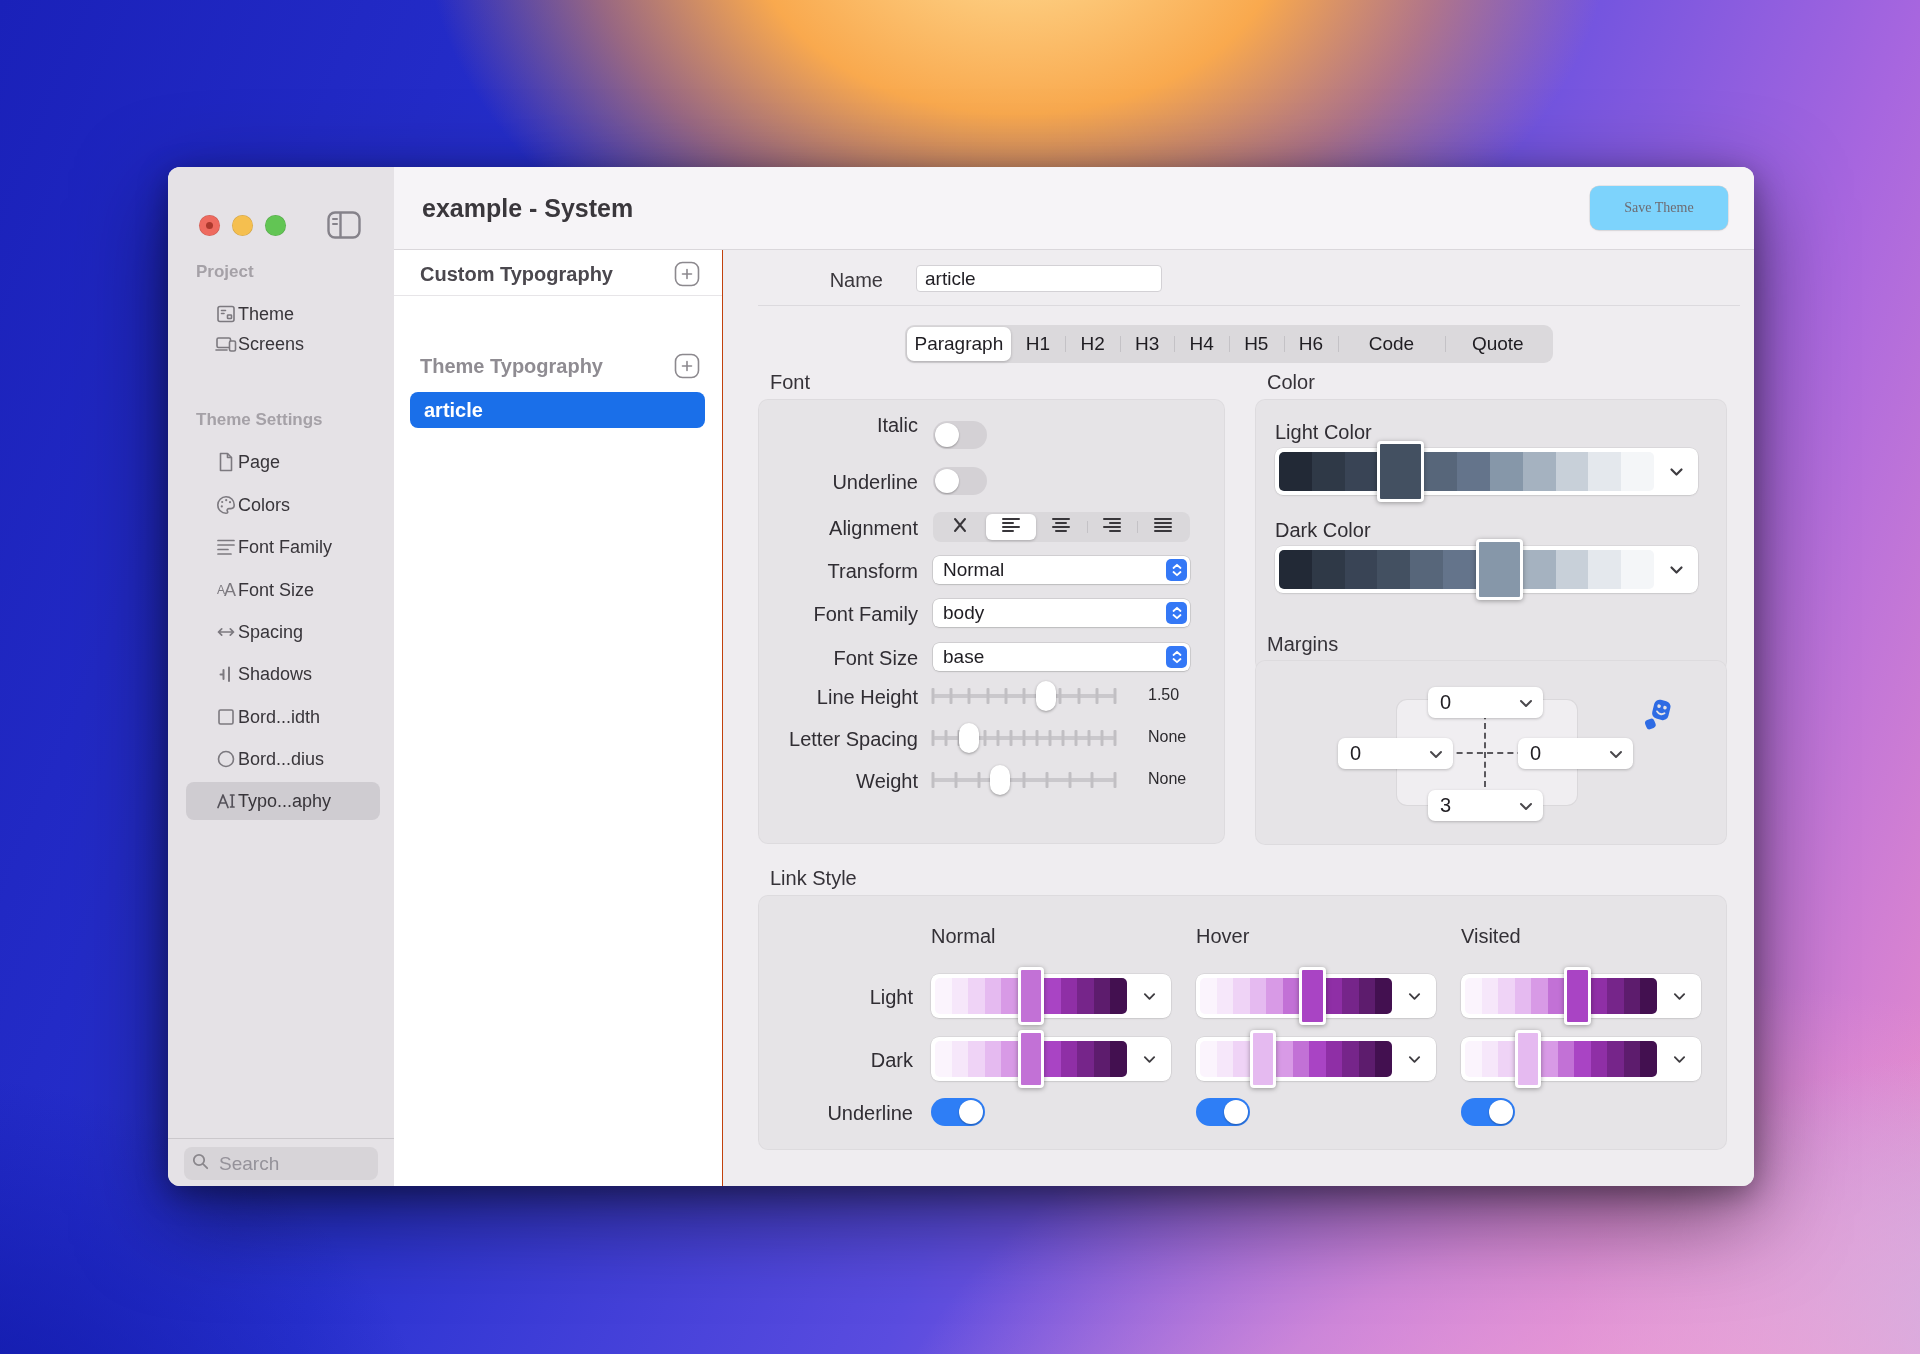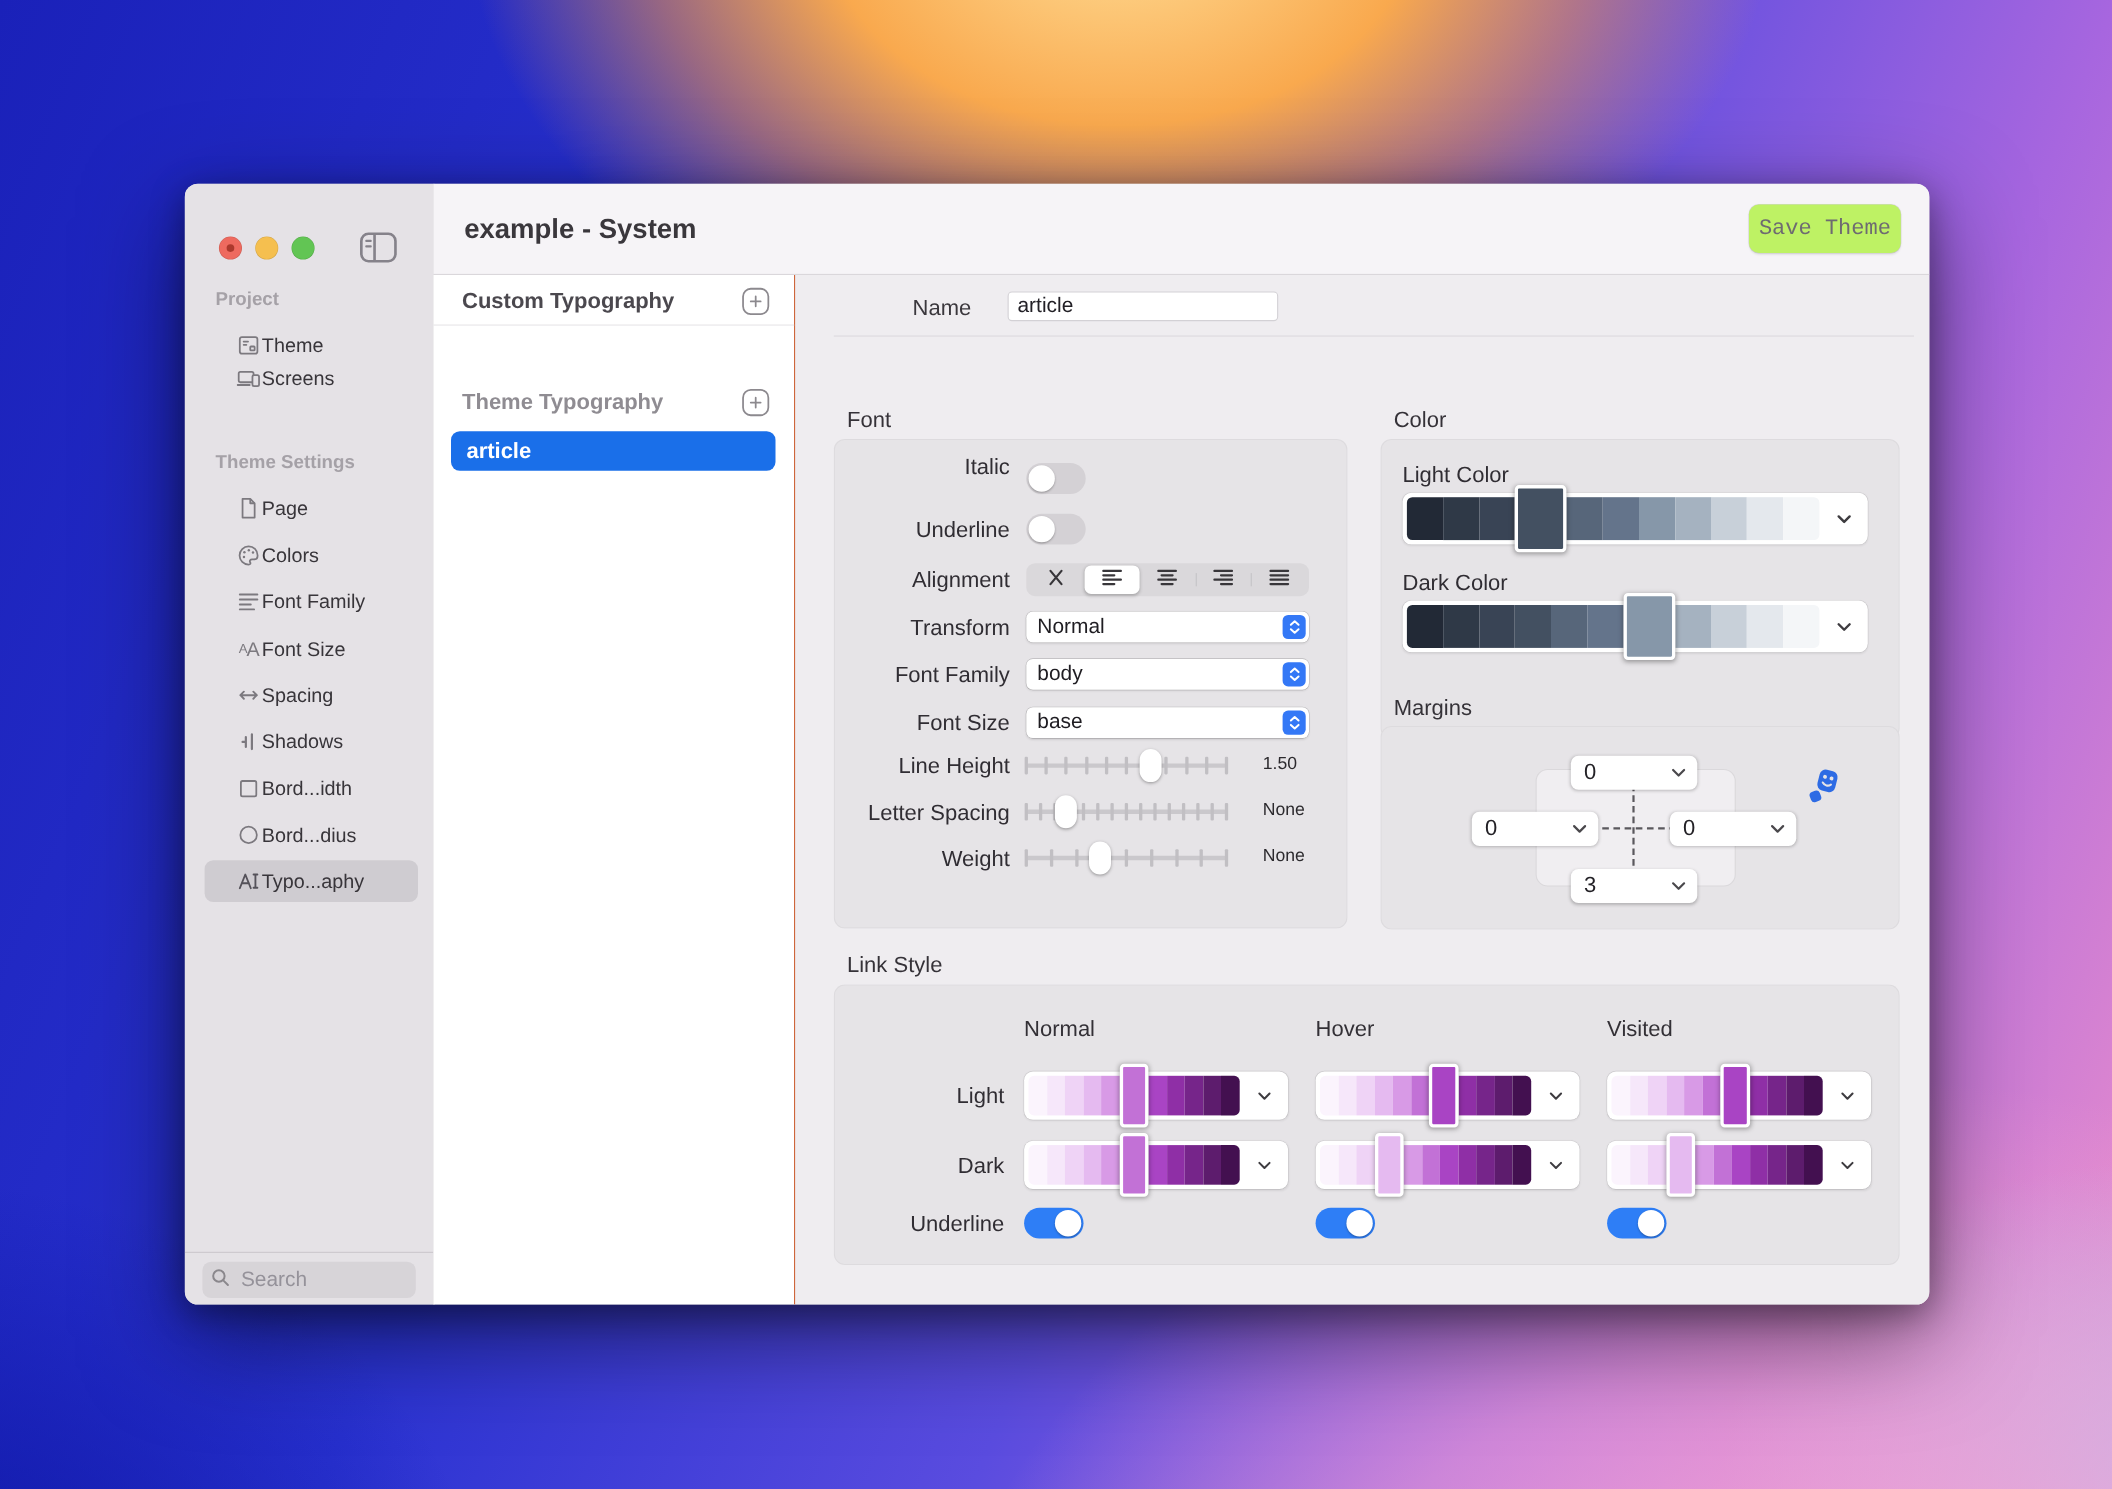--- a/index.html
+++ b/index.html
@@ -26,22 +26,22 @@
   .sb-txt{font-size:18px;color:#38353a;white-space:nowrap}
   .aa{font-weight:500;color:#7c797f;letter-spacing:-1px}
   .aa .a1{font-size:12px}.aa .a2{font-size:18px}
   .sb-divider{position:absolute;left:0;top:971px;width:100%;height:1px;background:#cbc8cc}
   .search{position:absolute;left:16px;top:980px;width:194px;height:33px;background:#d7d4d8;border-radius:8px;display:flex;align-items:center;padding:0 8px;box-sizing:border-box}
   .search input{border:none;background:transparent;outline:none;margin-left:8px;width:140px;font-size:19px;color:#3a383c;font-family:"Liberation Sans",sans-serif}
   .search input::placeholder{color:#95929a}
   
   .titlebar{position:absolute;left:226px;top:0;width:1360px;height:83px;background:#f6f4f7;border-bottom:1px solid #dad7db;box-sizing:border-box}
   .wtitle{position:absolute;left:28px;top:27px;font-size:25px;font-weight:700;color:#3a373c}
-  .savebtn{position:absolute;right:26px;top:19px;width:138px;height:44px;background:#bef264;border:none;border-radius:9px;
-    font-size:20px;color:#6e6b71;font-family:Liberation Mono, monospace;box-shadow:0 0 0 .5px rgba(0,0,0,.12),0 1px 2px rgba(0,0,0,.08)}
+  .savebtn{position:absolute;right:26px;top:19px;width:138px;height:44px;background:#7dd3fc;border:none;border-radius:9px;
+    font-size:14px;color:#6e6b71;font-family:Liberation Serif, serif;box-shadow:0 0 0 .5px rgba(0,0,0,.12),0 1px 2px rgba(0,0,0,.08)}
   
   .listpanel{position:absolute;left:226px;top:83px;width:329px;height:936px;background:#fff;border-right:1px solid #c2410c;box-sizing:border-box}
   .lp-head{position:absolute;left:26px;font-size:20px;font-weight:700}
   .lp-head.dark{color:#4b484e;top:13px}
   .lp-head.gray{color:#8f8c92;top:105px}
   .lp-plus{position:absolute;left:280px;width:26px;height:26px}
   .lp-div{position:absolute;left:0;top:45px;width:100%;height:1px;background:#e7e5e8}
   .lp-item{position:absolute;left:16px;top:142px;width:295px;height:36px;background:#1a6fe9;border-radius:8px;display:flex;align-items:center}
   .lp-item span{color:#fff;font-size:20px;font-weight:700;margin-left:14px}
   
@@ -251,20 +251,31 @@
       <div class="lp-item">
         <span>article</span>
       </div>
     </section>
 
     <section class="main">
       <div class="name-label">Name</div>
       <input class="name-input" value="article" style="">
       <div class="hdiv"></div>
 
+      <div class="tabs">
+          <div class="seg active" style="flex: 1.9 0 0px;">Paragraph</div>
+          <div class="seg">H1</div>
+          <div class="seg sep">H2</div>
+          <div class="seg sep">H3</div>
+          <div class="seg sep">H4</div>
+          <div class="seg sep">H5</div>
+          <div class="seg sep">H6</div>
+          <div class="seg sep" style="flex: 1.95 0 0px;">Code</div>
+          <div class="seg sep" style="flex: 1.95 0 0px;">Quote</div>
+        </div>
 
       <div class="mlabel" style="left:47px;top:121px">Font</div>
       <div class="mlabel" style="left:544px;top:121px">Color</div>
 
       <div class="panel" style="left:35px;top:149px;width:467px;height:445px">
         <div class="srow-label" style="top:15px">Italic</div>
         <div class="toggle" style="left:175px;top:22px">
             <span class="knob"></span>
           </div>
 

